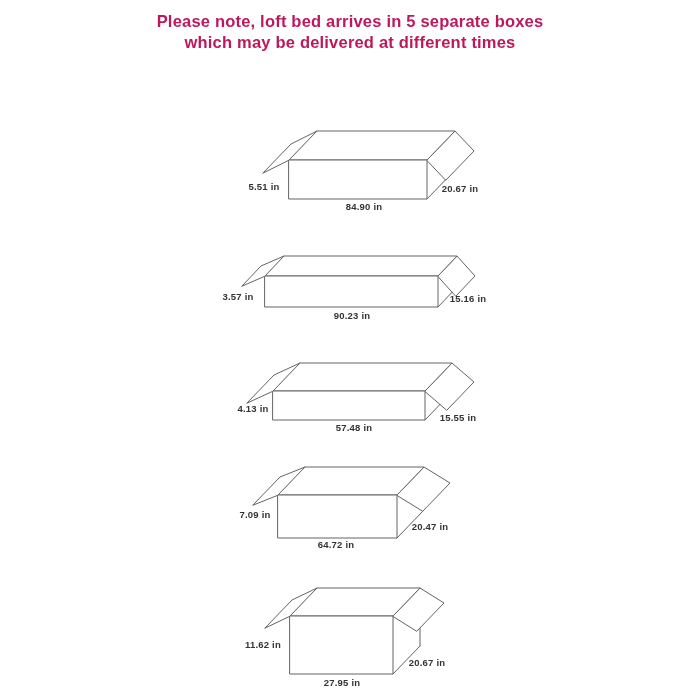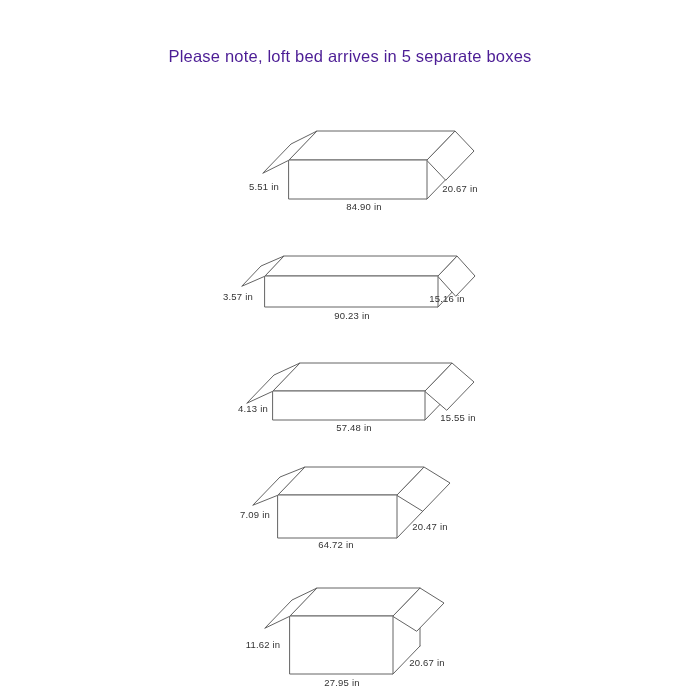--- a/index.html
+++ b/index.html
@@ -7,48 +7,49 @@
     position:relative;
     width:700px;height:700px;
     background:#ffffff;
     overflow:hidden;
     font-family:"Liberation Sans", sans-serif;
   }
   .title{
     position:absolute;
     top:11px;left:0;right:0;
     text-align:center;
-    font-weight:400;
+    font-weight:700;
     font-size:16.5px;
     line-height:21px;
     letter-spacing:0.2px;
-    color:#4c1d95;
-    margin-top:35px;
+    color:#be185d;
   }
   .diagram-svg{
     position:absolute;
     left:0;top:0;
     width:700px;height:700px;
   }
   .dim{
     position:absolute;
     transform:translate(-50%,-50%);
     font-size:9.5px;
     letter-spacing:0.2px;
     color:#333333;
     white-space:nowrap;
+    font-weight:bold;
   }
 </style>
 </head>
 <body>
 
 <div class="canvas">
 
   <div class="title">
     <div>Please note, loft bed arrives in 5 separate boxes</div>
+    <div>which may be delivered at different times</div>
   </div>
 
   <svg id="boxes-svg" class="diagram-svg" viewBox="0 0 700 700">
       <line x1="427" y1="199" x2="455" y2="170" fill="none" stroke="#646464" stroke-width="1" stroke-linejoin="round" stroke-linecap="round"></line>
       <polygon points="427,160 455,131 474,151 446,180" fill="#ffffff" stroke="#646464" stroke-width="1" stroke-linejoin="round" stroke-linecap="round"></polygon>
       <polygon points="289,160 427,160 455,131 317,131" fill="#ffffff" stroke="#646464" stroke-width="1" stroke-linejoin="round" stroke-linecap="round"></polygon>
       <rect x="289" y="160" width="138" height="39" fill="#ffffff" stroke="#646464" stroke-width="1" stroke-linejoin="round" stroke-linecap="round"></rect>
       <polygon points="289,160 317,131 291,144 263,173" fill="#ffffff" stroke="#646464" stroke-width="1" stroke-linejoin="round" stroke-linecap="round"></polygon>
       <line x1="438" y1="307" x2="457" y2="287" fill="none" stroke="#646464" stroke-width="1" stroke-linejoin="round" stroke-linecap="round"></line>
       <polygon points="438,276 457,256 475,276 456,296" fill="#ffffff" stroke="#646464" stroke-width="1" stroke-linejoin="round" stroke-linecap="round"></polygon>
@@ -72,21 +73,21 @@
       <rect x="290" y="616" width="103" height="58" fill="#ffffff" stroke="#646464" stroke-width="1" stroke-linejoin="round" stroke-linecap="round"></rect>
       <polygon points="290,616 317,588 292,600 265,628" fill="#ffffff" stroke="#646464" stroke-width="1" stroke-linejoin="round" stroke-linecap="round"></polygon>
     </svg>
 
   <span class="dim" style="left:264px;top:186px">5.51 in</span>
   <span class="dim" style="left:364px;top:206px">84.90 in</span>
   <span class="dim" style="left:460px;top:188px">20.67 in</span>
 
   <span class="dim" style="left:238px;top:296px">3.57 in</span>
   <span class="dim" style="left:352px;top:315px">90.23 in</span>
-  <span class="dim" style="left:447px;top:298px">15.16 in</span>
+  <span class="dim" style="left:468px;top:298px">15.16 in</span>
 
   <span class="dim" style="left:253px;top:408px">4.13 in</span>
   <span class="dim" style="left:354px;top:427px">57.48 in</span>
   <span class="dim" style="left:458px;top:417px">15.55 in</span>
 
   <span class="dim" style="left:255px;top:514px">7.09 in</span>
   <span class="dim" style="left:336px;top:544px">64.72 in</span>
   <span class="dim" style="left:430px;top:526px">20.47 in</span>
 
   <span class="dim" style="left:263px;top:644px">11.62 in</span>

